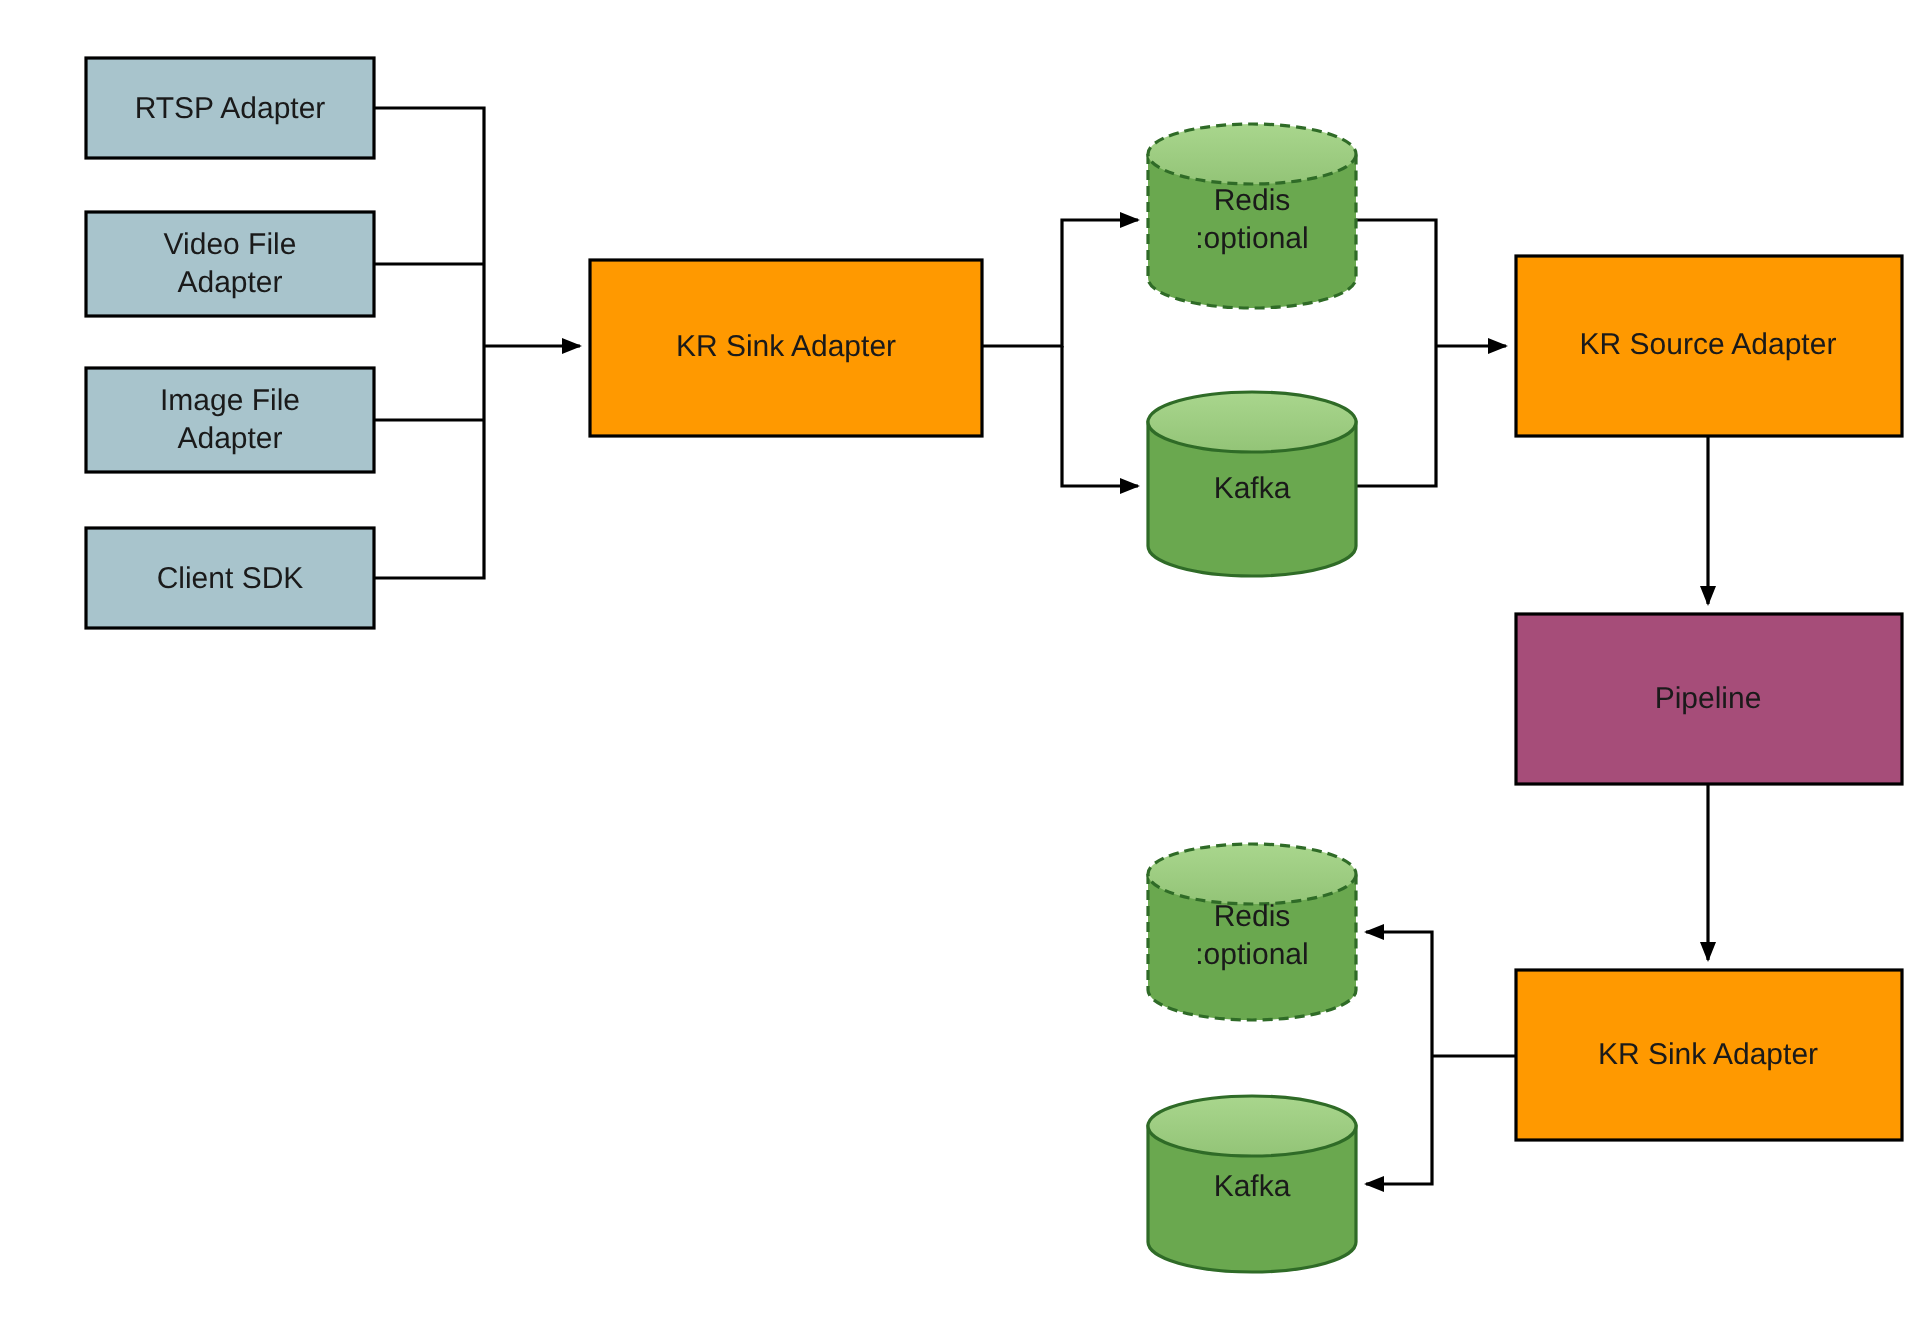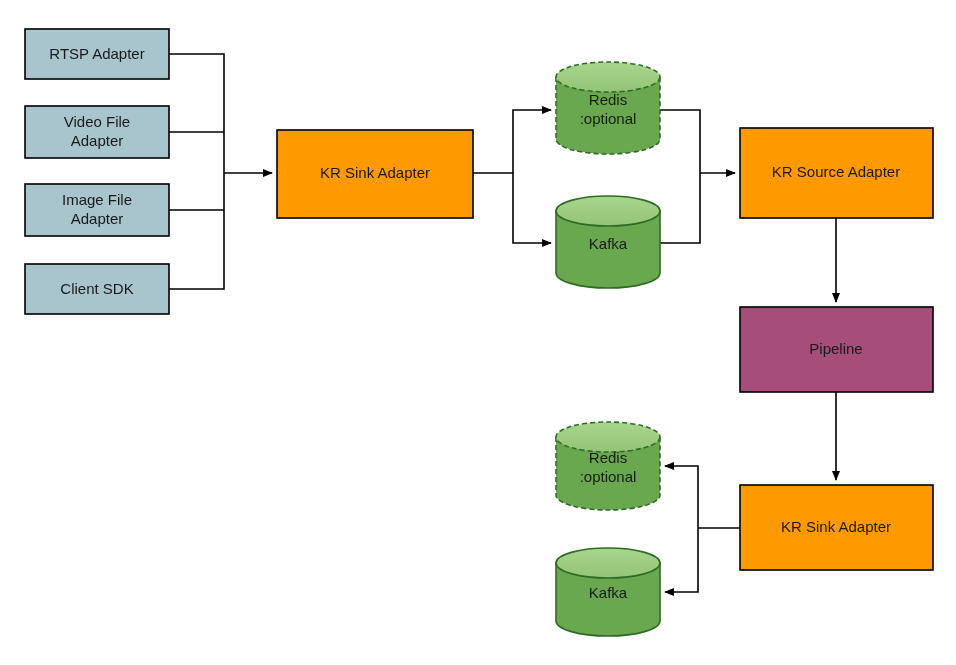--- a/index.html
+++ b/index.html
@@ -12,20 +12,21 @@
     width: 956px;
     height: 665px;
     font-family: "Liberation Sans", sans-serif;
     overflow: hidden;
   }
   #diagram-canvas {
     position: relative;
     width: 760px;
     height: 665px;
     background: #ffffff;
+    margin-left: 18px;
   }
   svg.diagram {
     display: block;
     width: 956px;
     height: 665px;
   }
   .node-label {
     font-family: "Liberation Sans", sans-serif;
     font-size: 15px;
     fill: #1a1a1a;

